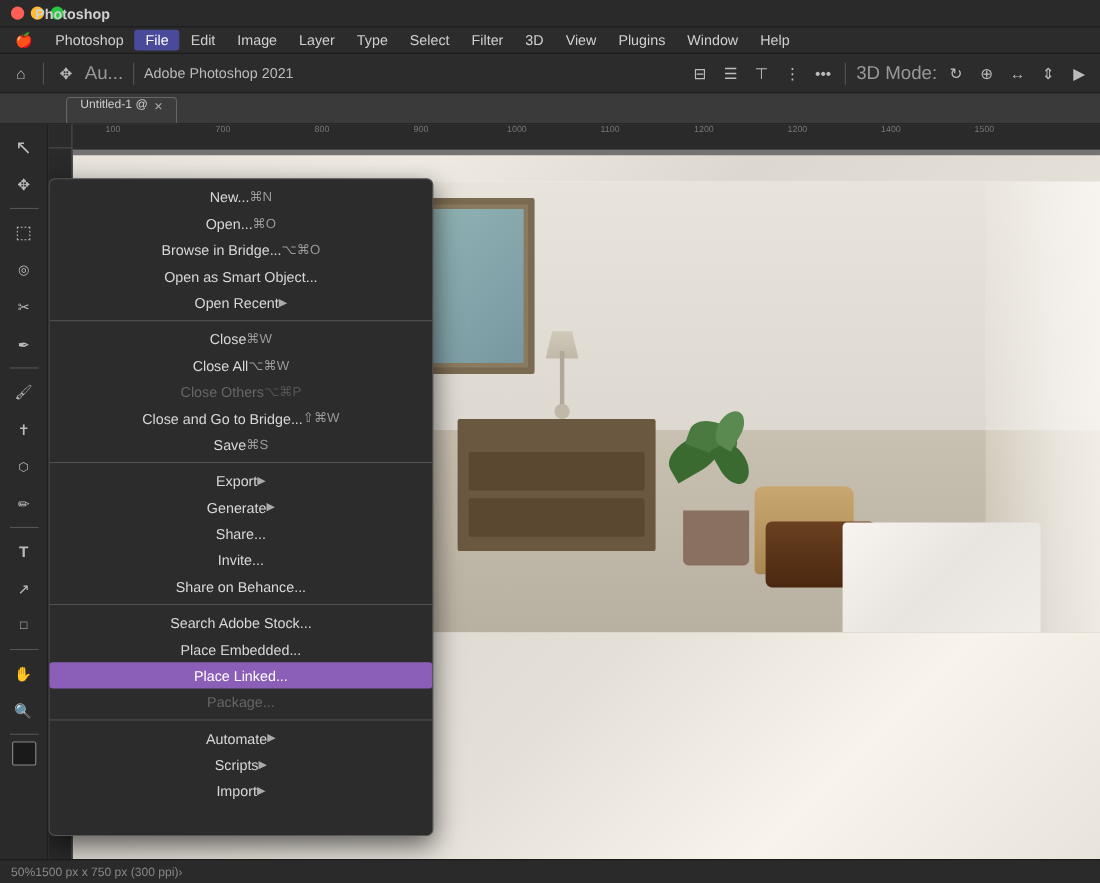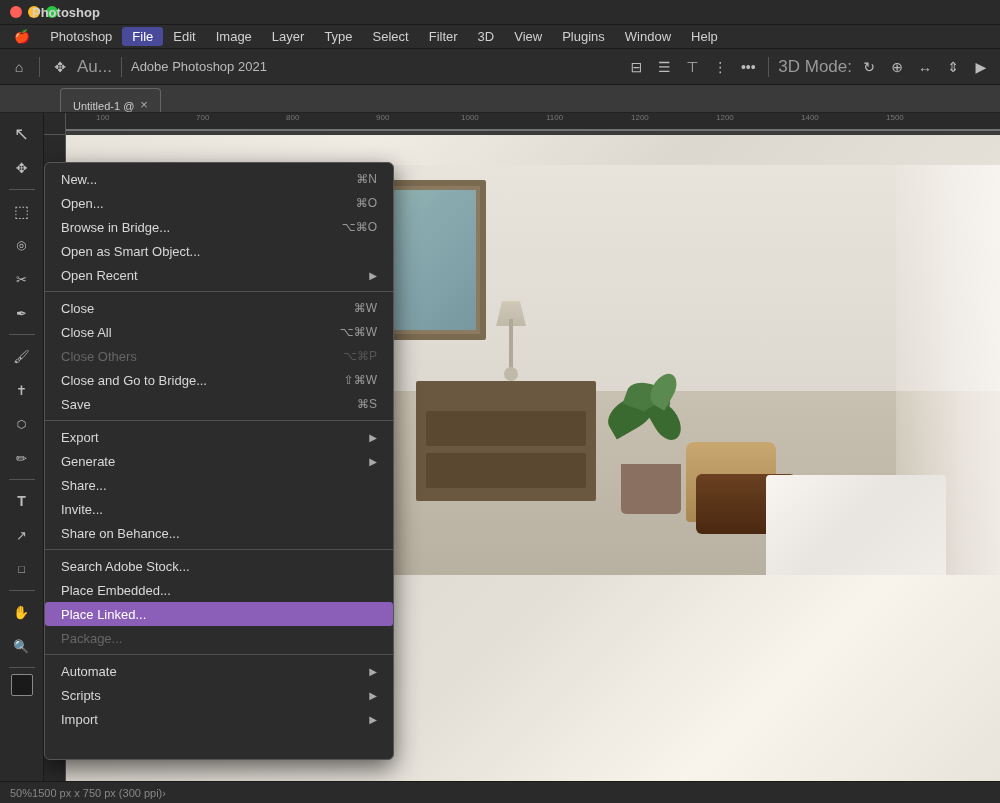--- a/index.html
+++ b/index.html
@@ -111,21 +111,21 @@
       border-bottom: 1px solid #222;
     }
     .tab {
       height: 24px;
       padding: 0 12px;
       background: #2c2c2c;
       border: 1px solid #555;
       border-bottom: none;
       border-radius: 4px 4px 0 0;
       display: flex;
-      align-items: flex-end;
+      align-items: flex-start;
       font-size: 11px;
       color: #ccc;
       cursor: pointer;
       gap: 6px;
     }
     .tab.active {
       background: #3c3c3c;
       border-color: #666;
     }
 
@@ -176,23 +176,23 @@
       top: 0; left: 0;
       width: 22px; height: 22px;
       background: #2a2a2a;
       border-right: 1px solid #555;
       border-bottom: 1px solid #555;
       z-index: 5;
     }
     #ruler-top {
       position: absolute;
       top: 0; left: 22px; right: 0;
-      height: 18px;
+      height: 28px;
       background: #2a2a2a;
-      border-bottom: 2px solid #737373;
+      border-bottom: 5px solid #737373;
       z-index: 5;
       overflow: hidden;
     }
     #ruler-left {
       position: absolute;
       top: 22px; left: 0; bottom: 0;
       width: 22px;
       background: #2a2a2a;
       border-right: 1px solid #555;
       z-index: 5;
@@ -379,21 +379,21 @@
 
     .menu-section-divider {
       height: 1px;
       background: #505050;
       margin: 4px 0;
     }
 
     .dd-item {
       display: flex;
       align-items: center;
-      justify-content: space-between;
+      justify-content: center;
       padding: 4px 16px 4px 16px;
       cursor: pointer;
       border-radius: 3px;
       min-height: 24px;
       color: #d8d8d8;
       font-size: 13px;
     }
     .dd-item.highlighted { background: #8b5fb8; color: #fff; }
     .dd-item.dimmed { color: #666; cursor: default; }
 

